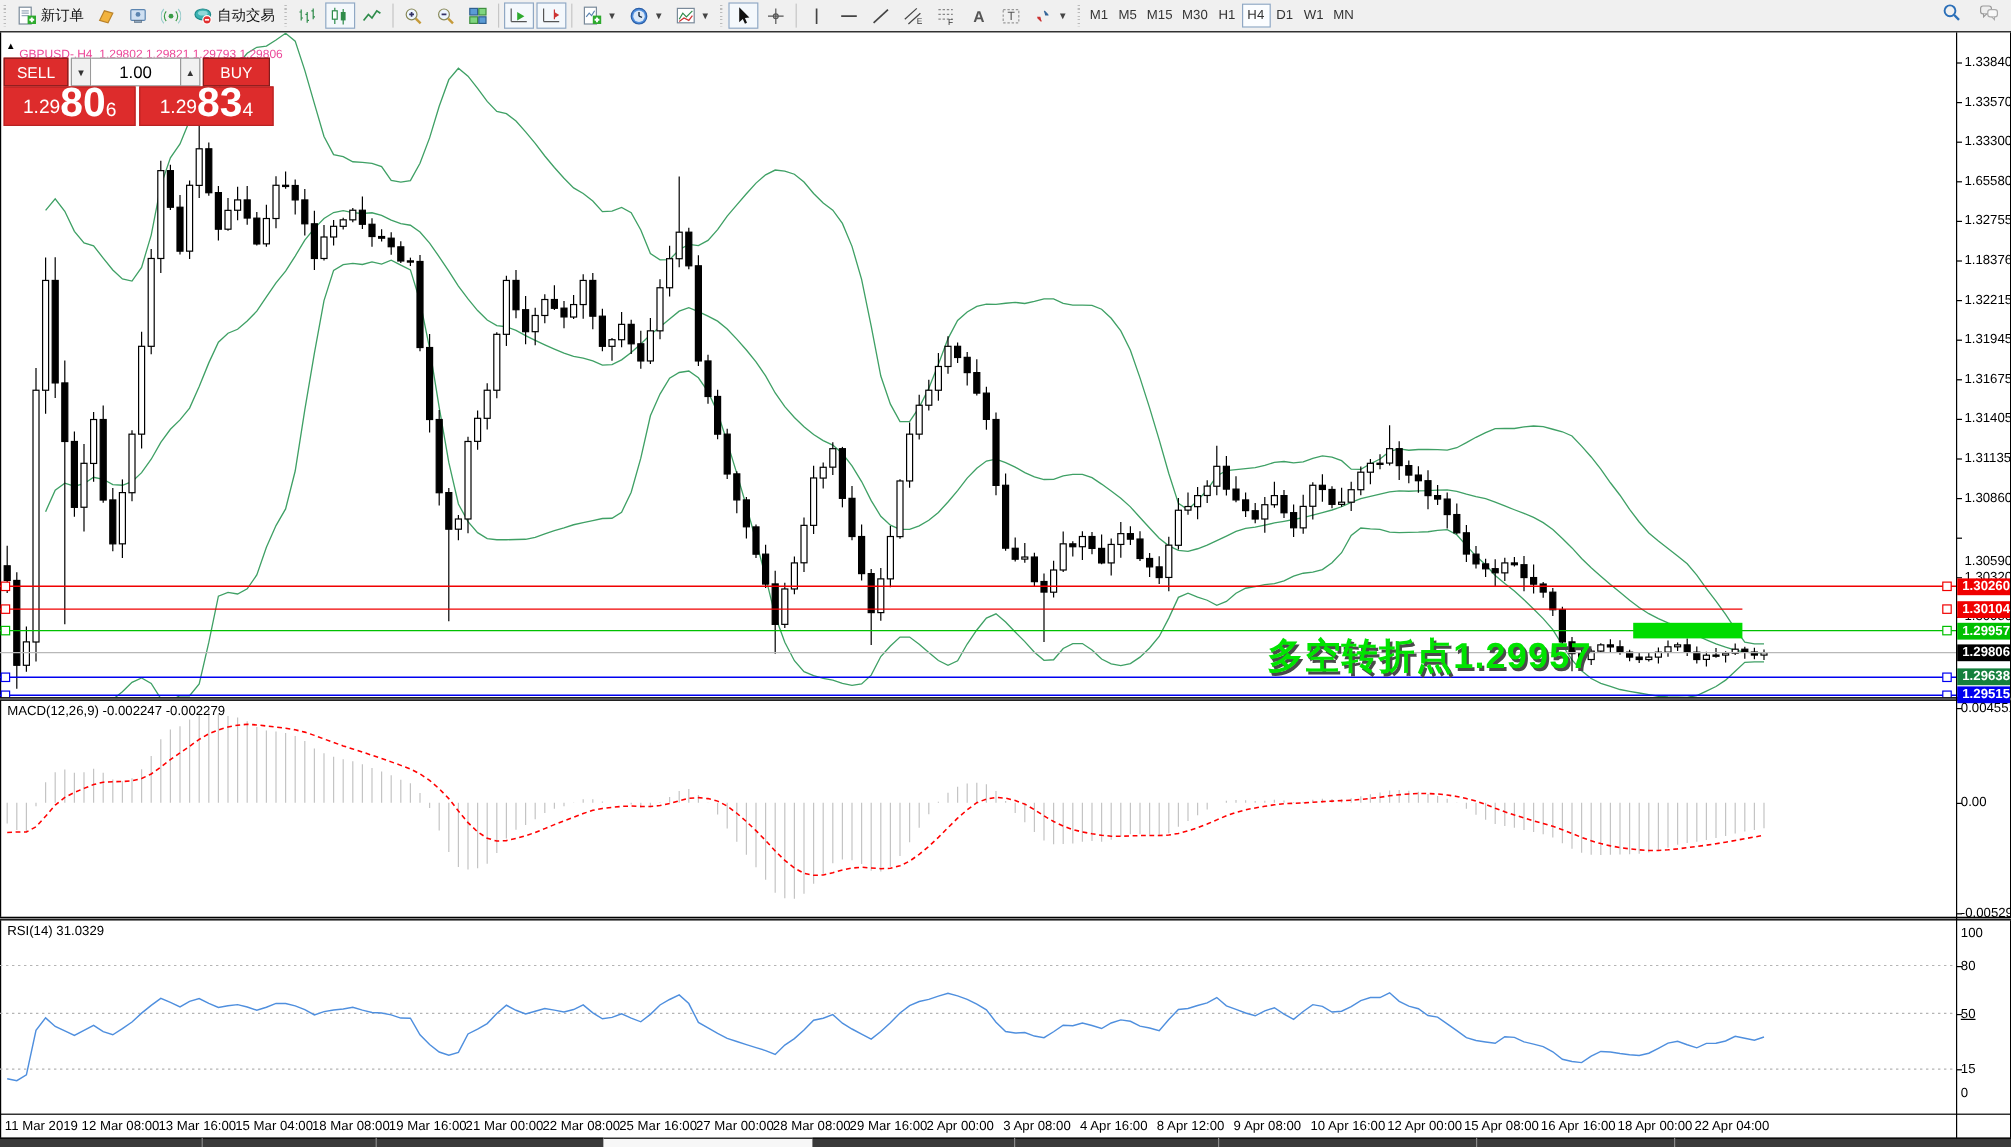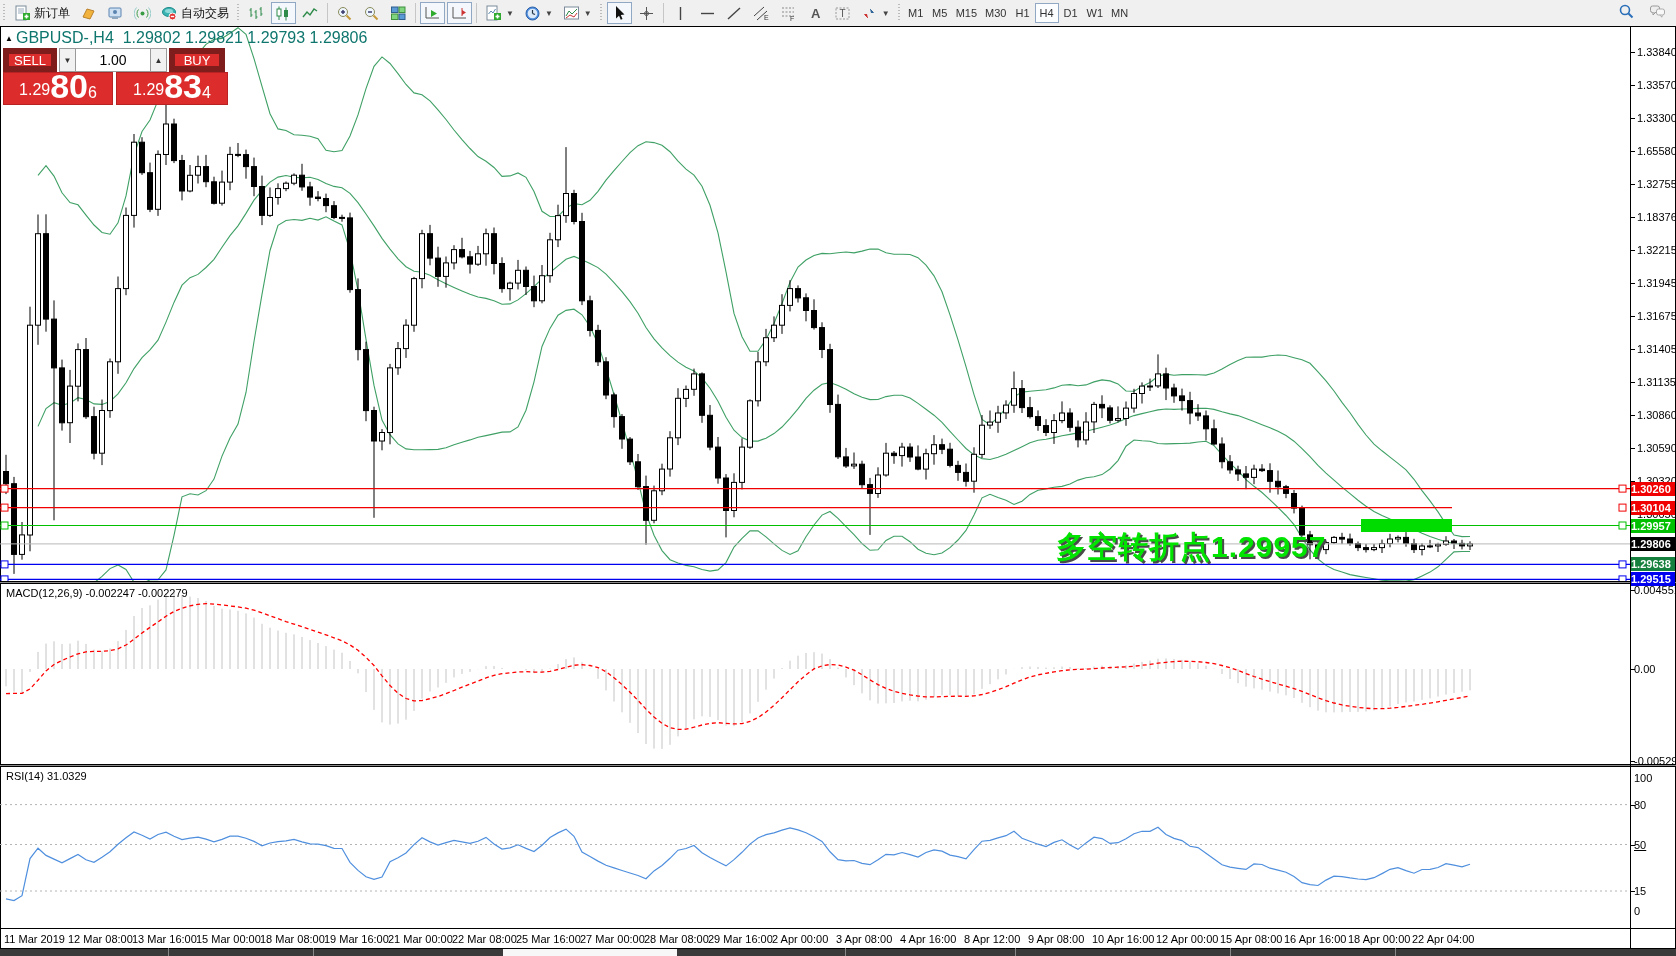--- a/index.html
+++ b/index.html
@@ -27,32 +27,32 @@
   .chart-win *{box-sizing:border-box;}
   .edge-l{position:absolute;left:0;top:0;bottom:0;width:1px;background:#000;}
   .edge-r{position:absolute;left:1675px;top:0;bottom:0;width:1px;background:#000;}
   .pane-div{position:absolute;left:0;width:1676px;height:3px;background:#8a8a8a;
             border-top:1px solid #000;border-bottom:1px solid #000;}
   .axis-vline{position:absolute;left:1630px;top:0;height:929px;width:1px;background:#000;}
   svg.layer{position:absolute;left:0;}
   .tick-dash{position:absolute;left:1630px;width:5px;height:1px;background:#000;}
   .tick-lab{position:absolute;left:1637px;width:38px;font-size:11px;color:#000;white-space:nowrap;}
   .price-tag{position:absolute;left:1631px;width:44px;height:14px;font-size:11px;font-weight:bold;
-             color:#fff;text-align:left;line-height:14px;}
+             color:#fff;text-align:right;line-height:14px;}
   .ind-label{position:absolute;left:6px;font-size:11px;color:#000;white-space:nowrap;}
-  .header-line{position:absolute;left:16px;top:2px;font-size:16px;color:#0f766e;white-space:nowrap;}
+  .header-line{position:absolute;left:16px;top:13px;font-size:10px;color:#ec4899;white-space:nowrap;}
   .collapse-tri{position:absolute;left:5px;top:7px;font-size:8px;color:#000;}
   .date-lab{position:absolute;font-size:11px;color:#000;white-space:nowrap;top:906px;}
   .annotation{position:absolute;font-size:30px;font-weight:bold;letter-spacing:1px;
               color:#00e400;text-shadow:2px 2px 0 #4a4a4a;white-space:nowrap;}
   
   .ocp{position:absolute;left:3px;top:21px;width:225px;}
   .ocp-row1{display:flex;height:24px;}
   .ocp-btn{background:#dd2c2c;color:#fff;font-size:13px;display:flex;align-items:center;
-           justify-content:center;border:6px solid #7f1d1d;}
+           justify-content:center;border:1px solid #7f1d1d;}
   .ocp-sell{width:54px;}
   .ocp-buy{width:56px;margin-left:2px;}
   .spin{width:17px;background:#f1f1f1;border:1px solid #9a9a9a;display:flex;align-items:center;
         justify-content:center;font-size:8px;color:#333;}
   .vol{width:74px;background:#fff;border:1px solid #9a9a9a;border-left:none;border-right:none;
        display:flex;align-items:center;justify-content:center;font-size:14px;color:#000;}
   .ocp-row2{display:flex;margin-top:0px;height:33px;}
   .big-price{background:#dd2c2c;border:1px solid #b82222;color:#fff;display:flex;
              align-items:flex-end;justify-content:center;padding-bottom:1px;}
   .bp-sell{width:110px;}
@@ -1000,31 +1000,31 @@
       <div class="tick-lab" style="top:250px">1.31945</div>
       <div class="tick-dash" style="top:289px"></div>
       <div class="tick-lab" style="top:283px">1.31675</div>
       <div class="tick-dash" style="top:322px"></div>
       <div class="tick-lab" style="top:316px">1.31405</div>
       <div class="tick-dash" style="top:355px"></div>
       <div class="tick-lab" style="top:349px">1.31135</div>
       <div class="tick-dash" style="top:388px"></div>
       <div class="tick-lab" style="top:382px">1.30860</div>
       <div class="tick-dash" style="top:421px"></div>
-      <div class="tick-lab" style="top:415px">1.30590</div>
+      <div class="tick-lab" style="top:435px">1.30590</div>
       <div class="tick-dash" style="top:454px"></div>
       <div class="tick-lab" style="top:448px">1.30320</div>
       <div class="tick-dash" style="top:487px"></div>
       <div class="tick-lab" style="top:481px">1.30050</div>
     </div>
   <div id="date-axis">
       <div class="date-lab" style="left:4px">11 Mar 2019</div>
       <div class="date-lab" style="left:68px">12 Mar 08:00</div>
       <div class="date-lab" style="left:132px">13 Mar 16:00</div>
-      <div class="date-lab" style="left:196px">15 Mar 00:00</div>
+      <div class="date-lab" style="left:196px">15 Mar 04:00</div>
       <div class="date-lab" style="left:260px">18 Mar 08:00</div>
       <div class="date-lab" style="left:324px">19 Mar 16:00</div>
       <div class="date-lab" style="left:388px">21 Mar 00:00</div>
       <div class="date-lab" style="left:452px">22 Mar 08:00</div>
       <div class="date-lab" style="left:516px">25 Mar 16:00</div>
       <div class="date-lab" style="left:580px">27 Mar 00:00</div>
       <div class="date-lab" style="left:644px">28 Mar 08:00</div>
       <div class="date-lab" style="left:708px">29 Mar 16:00</div>
       <div class="date-lab" style="left:772px">2 Apr 00:00</div>
       <div class="date-lab" style="left:836px">3 Apr 08:00</div>

